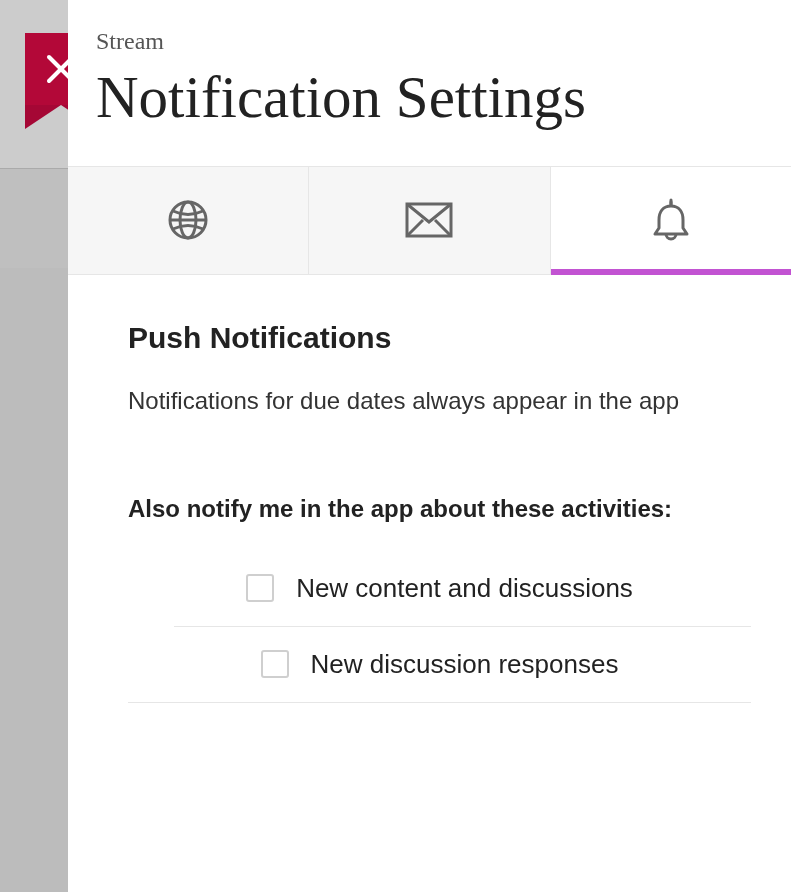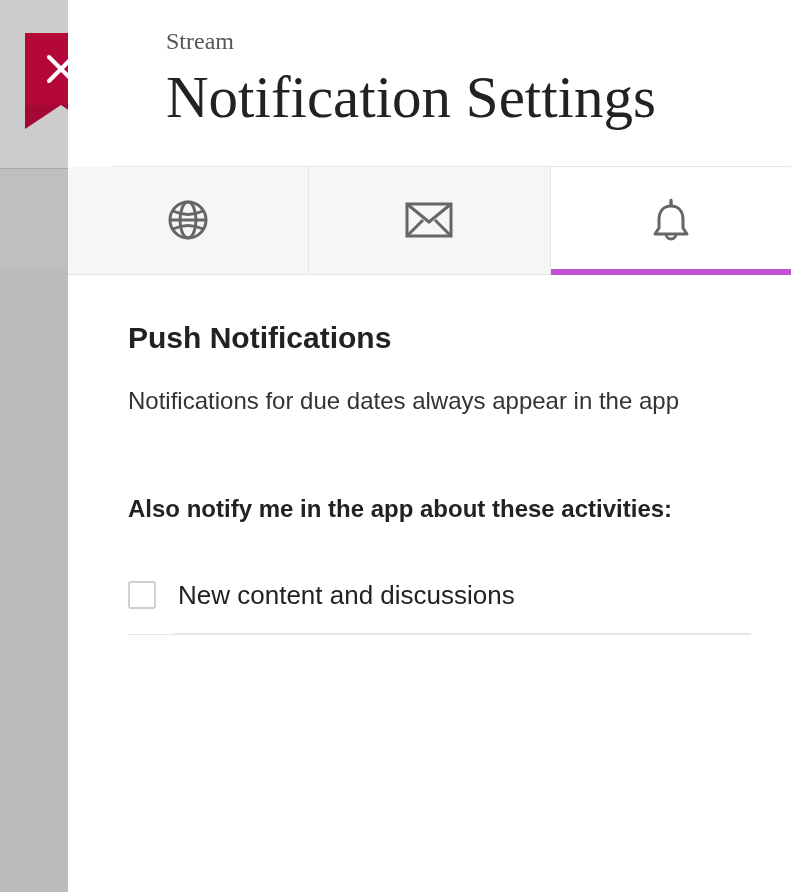--- a/index.html
+++ b/index.html
@@ -91,24 +91,23 @@
       border-top: 24px solid #a50735;
       border-right: 36px solid transparent;
     }
     .ribbon-tail:after {
       right: 0;
       border-top: 24px solid #a50735;
       border-left: 36px solid transparent;
     }
 
     .header {
-      padding: 28px 0 36px 54px;
+      padding: 28px 0 36px 28px;
       border-bottom: 1px solid #e6e6e6;
       background: #fff;
-      margin-left: 44px;
     }
     .breadcrumb {
       font-size: 24px;
       color: #555;
       font-family: Georgia, "Times New Roman", serif;
       margin-bottom: 10px;
     }
     .page-title {
       font-size: 59px;
       color: #222;
@@ -158,28 +157,29 @@
     }
     .section-note {
       font-size: 24px;
       color: #333;
       margin-bottom: 80px;
     }
     .section-subtitle {
       font-size: 24px;
       font-weight: 700;
       color: #222;
-      margin-bottom: 35px;
+      margin-bottom: 28px;
     }
 
     .option-list { list-style: none; }
     .option-row {
       display: flex;
       align-items: center;
       padding: 22px 0;
+      justify-content: center;
     }
     .row-divider {
       height: 1px;
       background: #e6e6e6;
       margin-left: 46px;
     }
     .full-divider {
       height: 1px;
       background: #e6e6e6;
     }
@@ -252,17 +252,21 @@
     <h2 class="section-title">Push Notifications</h2>
     <p class="section-note">Notifications for due dates always appear in the app</p>
     <p class="section-subtitle">Also notify me in the app about these activities:</p>
 
     <ul class="option-list">
       <li class="option-row">
         <span class="checkbox"></span>
         <span class="option-label">New content and discussions</span>
       </li>
       <div class="row-divider"></div>
+      <li class="option-row">
+        <span class="checkbox"></span>
+        <span class="option-label">New discussion responses</span>
+      </li>
       <div class="full-divider"></div>
     </ul>
   </div>
 
 </div>
 
 </body></html>

